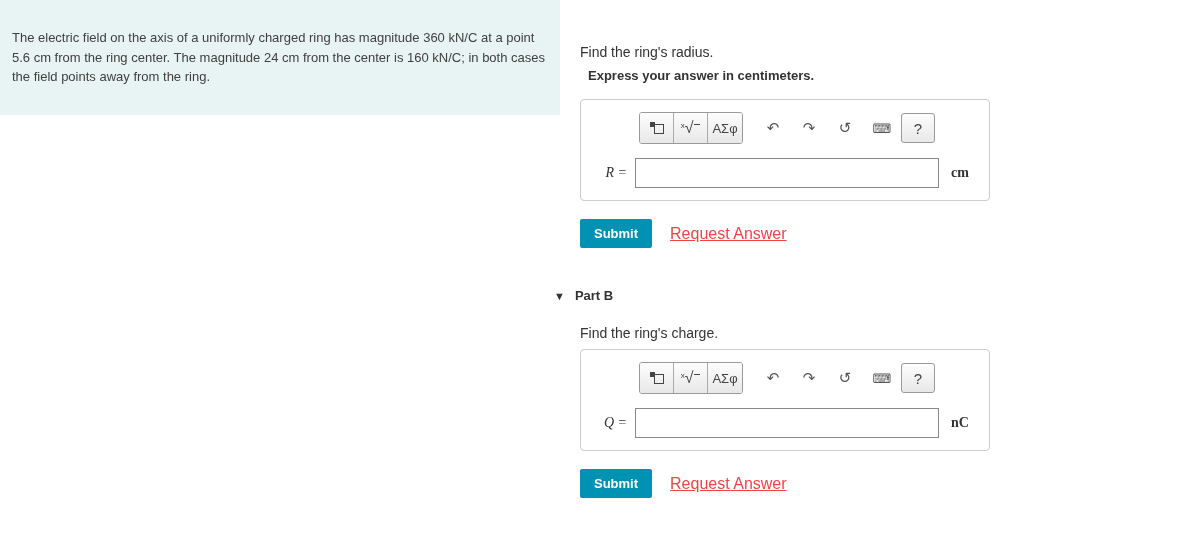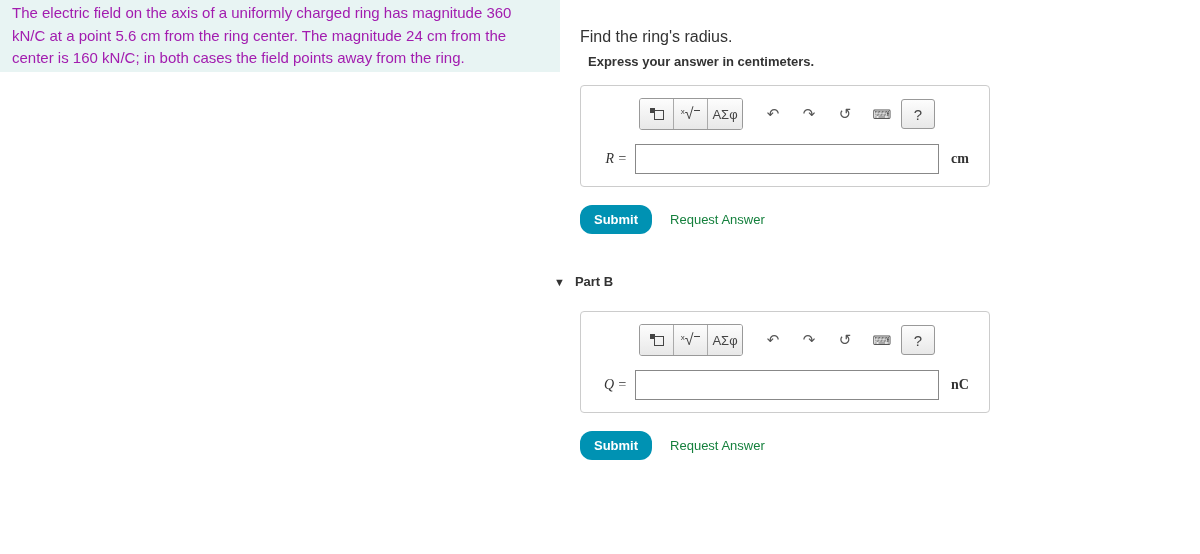--- a/index.html
+++ b/index.html
@@ -1,38 +1,38 @@
 <!DOCTYPE html>
 <html><head>
 <meta charset="utf-8">
 <style>
 * { box-sizing: border-box; margin: 0; padding: 0; }
 body { font-family: Arial, Helvetica, sans-serif; font-size: 13px; color: #333; background: #fff; width: 1200px; }
 .container { display: flex; }
 .left-col { width: 560px; }
 .right-col { width: 640px; padding-top: 28px; padding-left: 20px; }
-.problem-box { background: #e8f4f3; padding: 2px 12px; font-size: 15px; line-height: 1.5; color: #a21caf; }
+.problem-box { background: #e8f4f3; padding: 28px 12px; font-size: 13px; line-height: 1.5; color: #404040; }
 .section { margin-bottom: 40px; }
-.instruction { font-size: 16px; margin-bottom: 8px; }
+.instruction { font-size: 14px; margin-bottom: 8px; margin-top: 16px; }
 .instruction2 { font-size: 13px; font-weight: bold; margin-bottom: 16px; padding-left: 8px; }
 .answer-widget { border: 1px solid #ccc; border-radius: 4px; padding: 12px 10px 12px 10px; width: 410px; }
 .toolbar { display: flex; align-items: center; gap: 4px; margin-bottom: 14px; padding-left: 48px; }
 .tool-group { display: flex; border: 1px solid #999; border-radius: 3px; overflow: hidden; }
 .tool-btn { width: 34px; height: 30px; background: linear-gradient(#fdfdfd, #e8e8e8); border-right: 1px solid #aaa; display: flex; align-items: center; justify-content: center; font-size: 13px; cursor: pointer; color: #444; }
 .tool-btn:last-child { border-right: none; }
 .tool-single { border: 1px solid #999; border-radius: 3px; width: 34px; height: 30px; background: linear-gradient(#fdfdfd, #e8e8e8); display: flex; align-items: center; justify-content: center; font-size: 15px; cursor: pointer; color: #444; }
 .tool-plain { width: 32px; height: 30px; display:flex; align-items:center; justify-content:center; font-size:15px; cursor:pointer; color:#555; }
 .tool-spacer { width: 6px; }
 .input-row { display: flex; align-items: center; }
 .var-label { width: 44px; text-align: right; padding-right: 8px; font-style: italic; font-family: 'Times New Roman', serif; font-size: 14px; }
 .answer-input { flex: 1; height: 30px; border: 1px solid #888; padding: 0 6px; font-size: 13px; }
 .unit-label { width: 40px; padding-left: 12px; font-family: 'Times New Roman', serif; font-size: 14px; font-weight: bold; }
 .submit-row { margin-top: 18px; display: flex; align-items: center; gap: 18px; }
-.submit-btn { background: #0092b3; color: #fff; border: none; padding: 7px 14px; font-size: 13px; font-weight: bold; border-radius: 12px; cursor: pointer; }
-.req-link { color: #15803d; font-size: 13px; cursor: pointer; }
+.submit-btn { background: #0092b3; color: #fff; border: none; padding: 7px 14px; font-size: 13px; font-weight: bold; border-radius: 2px; cursor: pointer; }
+.req-link { color: #ef4444; text-decoration: underline; font-size: 16px; cursor: pointer; }
 .part-header { display: flex; align-items: center; gap: 10px; font-size: 13px; font-weight: bold; margin-bottom: 22px; cursor:pointer; margin-left: -26px; }
 .part-header .caret { font-size: 11px; }
 .sqrt-sym { font-size: 16px; }
 .tmpl-ico { display:inline-block; width:14px; height:12px; position:relative; }
 .tmpl-ico::before{ content:""; position:absolute; left:0; top:0; width:5px; height:5px; background:#444; }
 .tmpl-ico::after{ content:""; position:absolute; right:0; bottom:0; width:8px; height:8px; border:1px solid #444; }
 .kb-ico { font-size:13px; letter-spacing:-2px; }
 </style>
 </head>
 <body>
@@ -86,20 +86,21 @@
         <a class="req-link">Request Answer</a>
       </div>
     </div>
 
     <div class="section">
       <div class="part-header">
         <span class="caret">▼</span>
         <span>Part B</span>
       </div>
 
+      <div class="instruction">Find the ring's charge.</div>
 
       <div class="answer-widget">
         <div class="toolbar">
           <div class="tool-group">
             <div class="tool-btn">
                 <span class="tmpl-ico"></span>
               </div>
             <div class="tool-btn">
                 <span><sup style="font-size:8px;">x</sup><span class="sqrt-sym">√</span><span style="border-top:1px solid #444; font-size:9px; padding:0 2px;">&nbsp;</span></span>
               </div>

